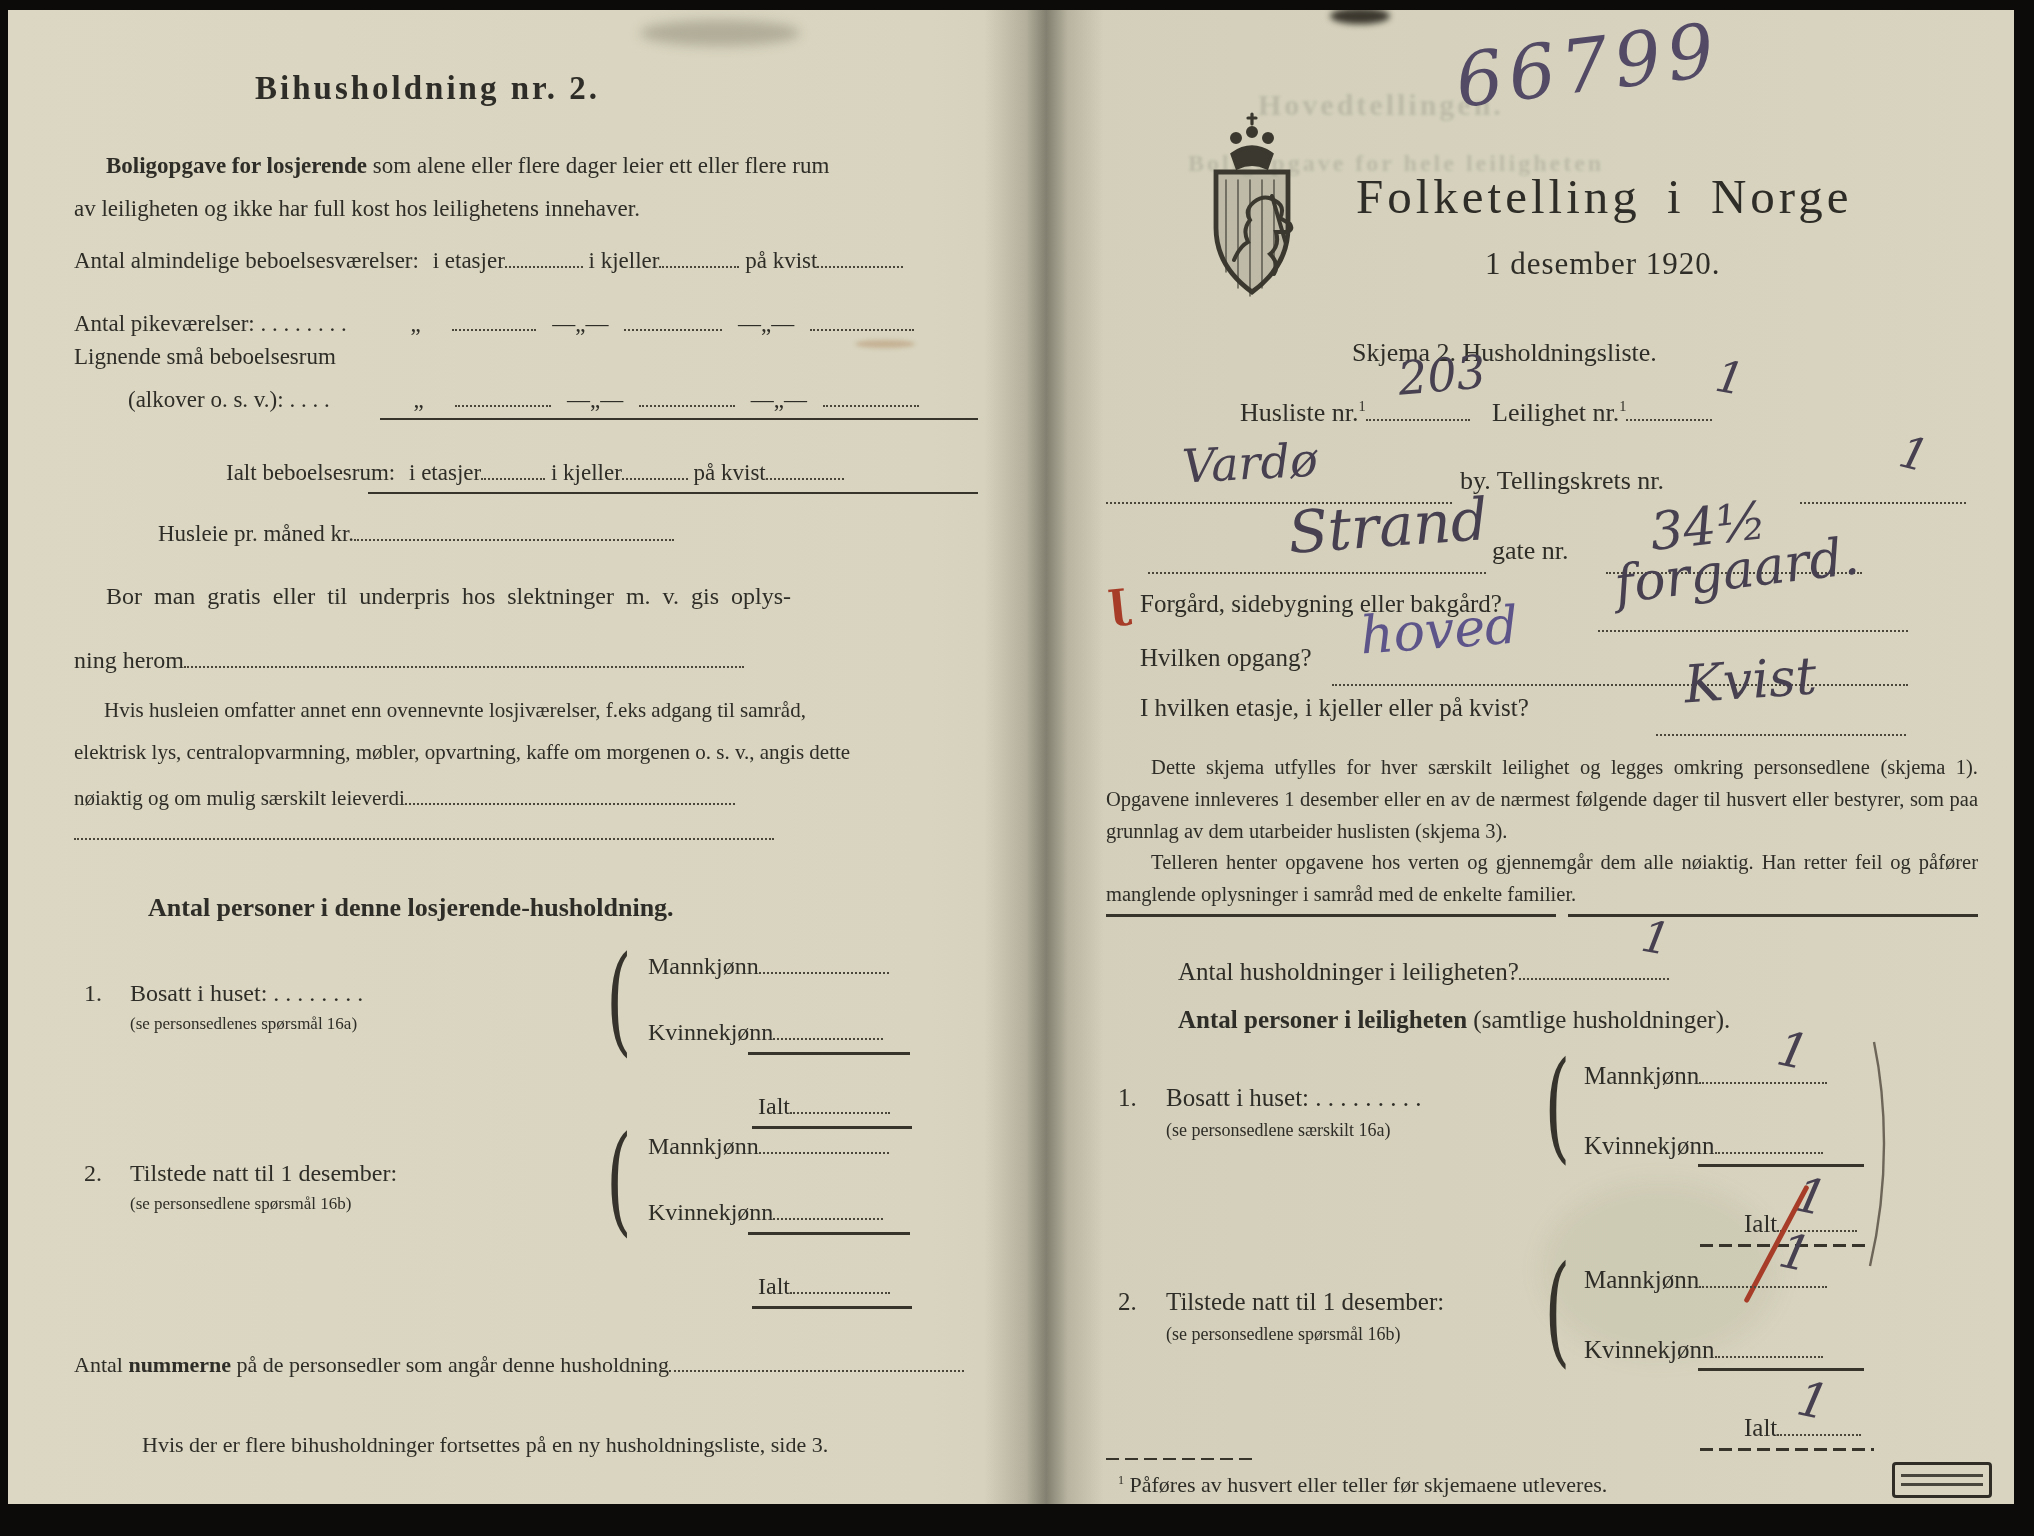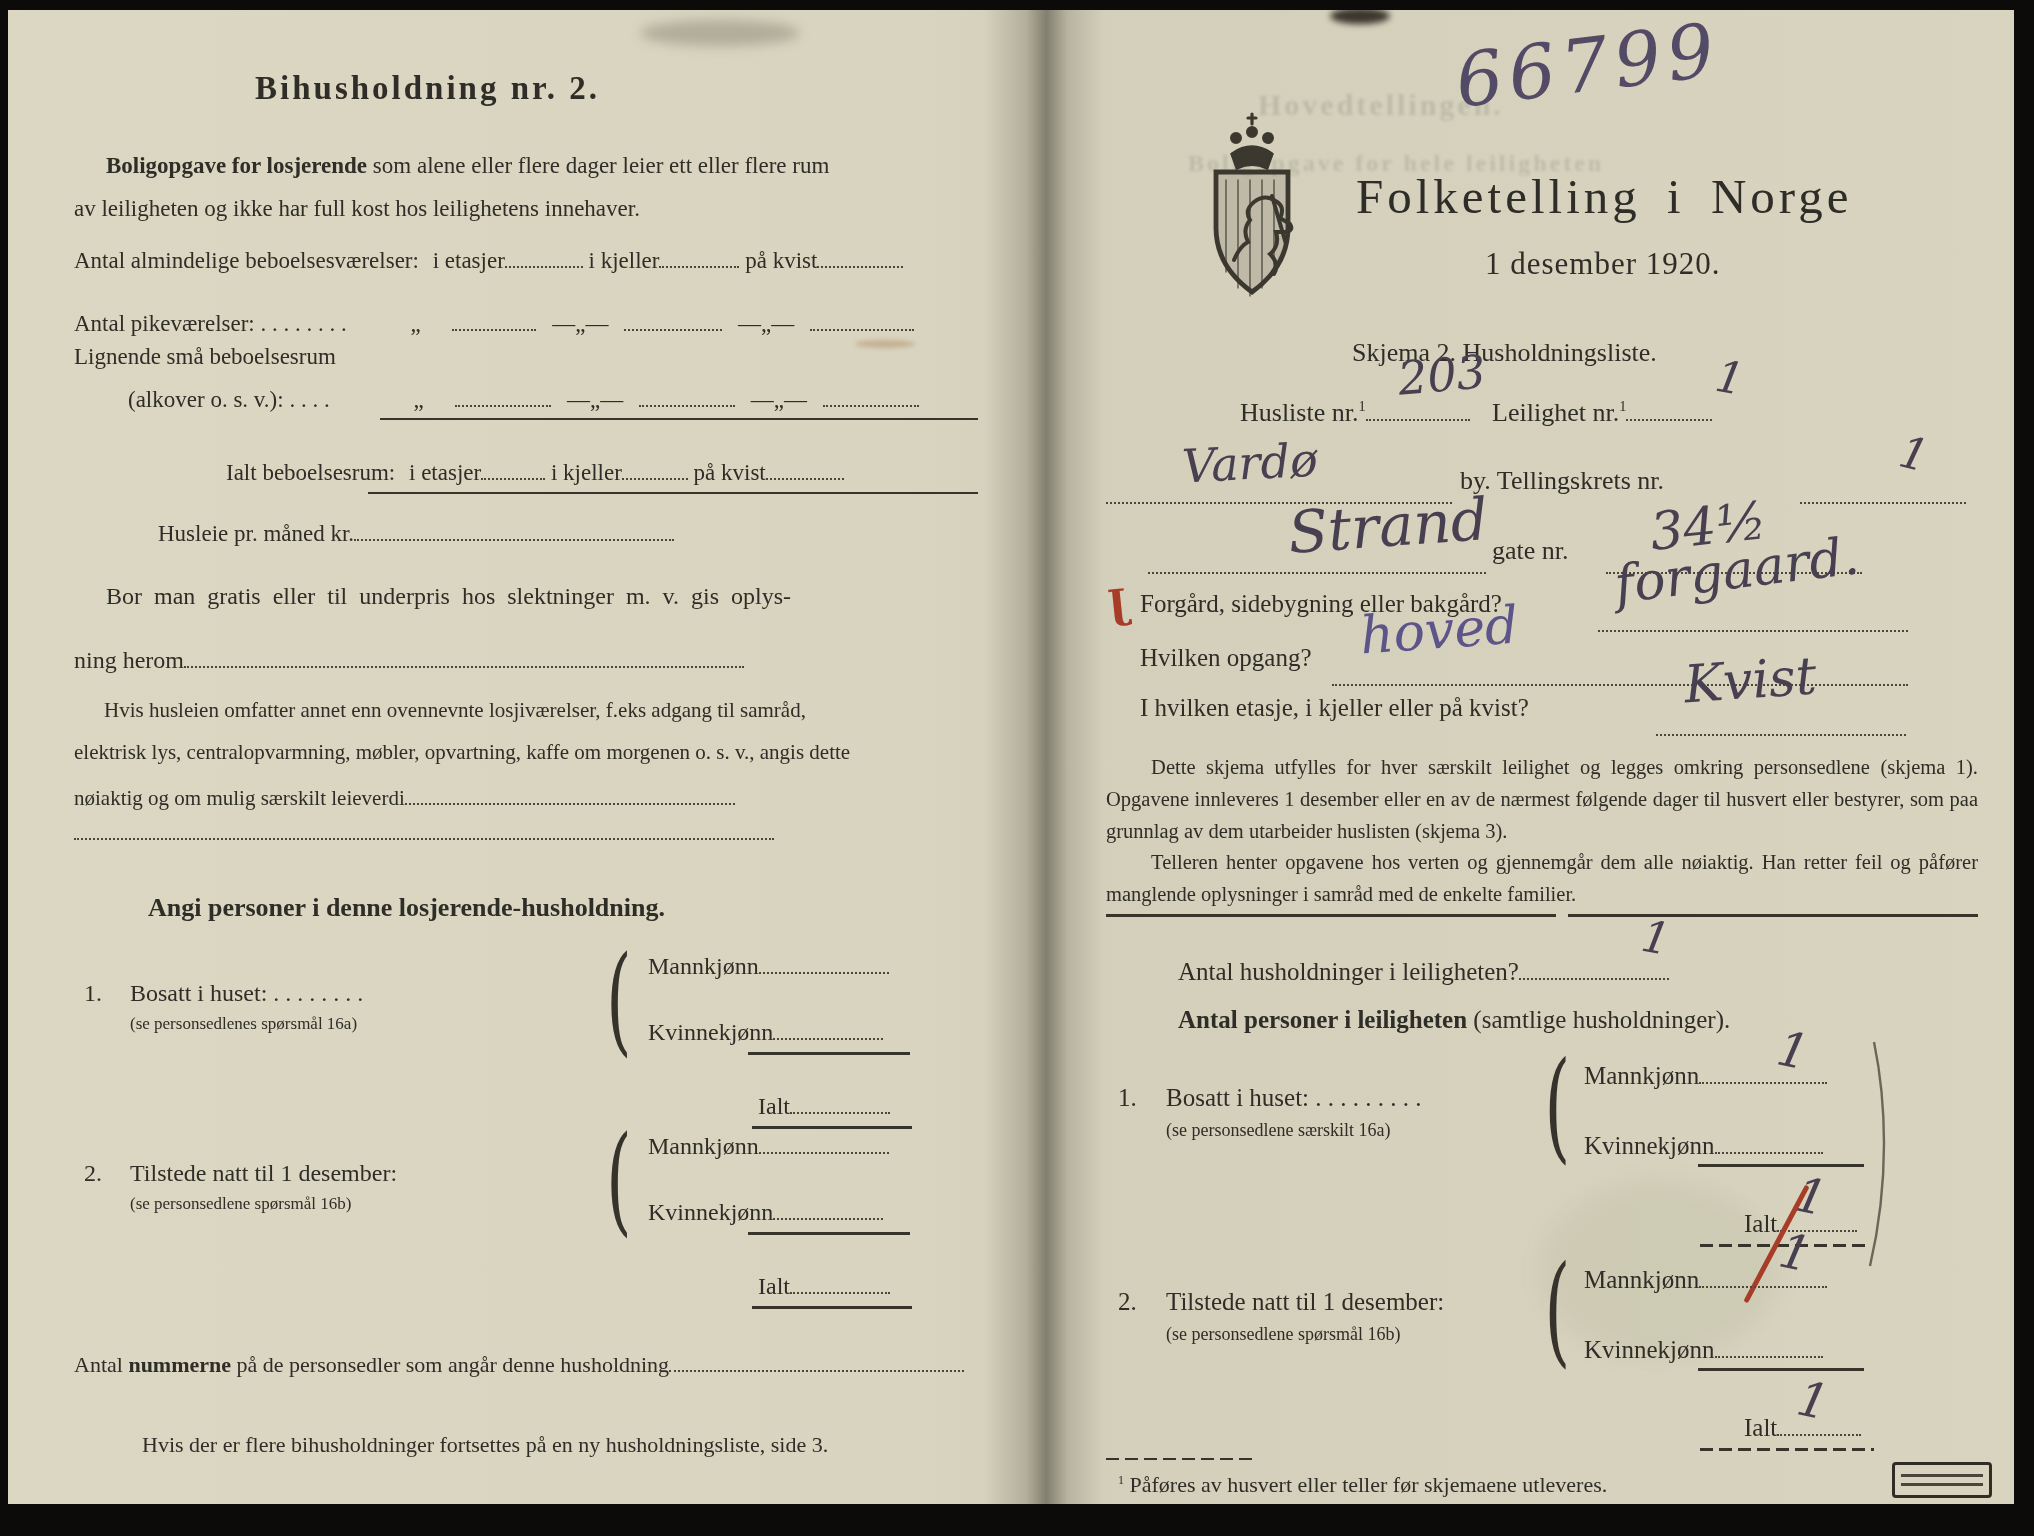--- a/index.html
+++ b/index.html
@@ -89,21 +89,21 @@
     </div>
 
     <div class="abs print" style="left:104px;top:698px;font-size:21px">Hvis husleien omfatter annet enn ovennevnte losjiværelser, f.eks adgang til samråd,</div>
     <div class="abs print" style="left:74px;top:740px;font-size:21px">elektrisk lys, centralopvarmning, møbler, opvartning, kaffe om morgenen o. s. v., angis dette</div>
     <div class="abs print" style="left:74px;top:782px;font-size:21px">
       <span>nøiaktig og om mulig særskilt leieverdi</span><span class="dots" style="width:330px"></span>
     </div>
 
     <div class="abs" style="left:74px;top:822px"><span class="dots" style="width:700px"></span></div>
 
-    <div class="abs print b" style="left:148px;top:893px;font-size:26px">Angi personer i denne losjerende-husholdning.</div>
+    <div class="abs print b" style="left:148px;top:893px;font-size:26px">Antal personer i denne losjerende-husholdning.</div>
 
     <div class="abs print" style="left:84px;top:980px;font-size:24px">1.</div>
     <div class="abs print" style="left:130px;top:980px;font-size:24px">Bosatt i huset: .  .  .  .  .  .  .  .</div>
     <div class="abs print" style="left:130px;top:1014px;font-size:17px">(se personsedlenes spørsmål 16a)</div>
     <div class="brace" style="left:596px;top:930px;font-size:118px;transform:scaleX(.55)">(</div>
     <div class="abs print" style="left:648px;top:948px;font-size:24px">
       <span>Mannkjønn</span><span class="dots" style="width:130px"></span>
     </div>
     <div class="abs print" style="left:648px;top:1014px;font-size:24px">
       <span>Kvinnekjønn</span><span class="dots" style="width:110px"></span>

